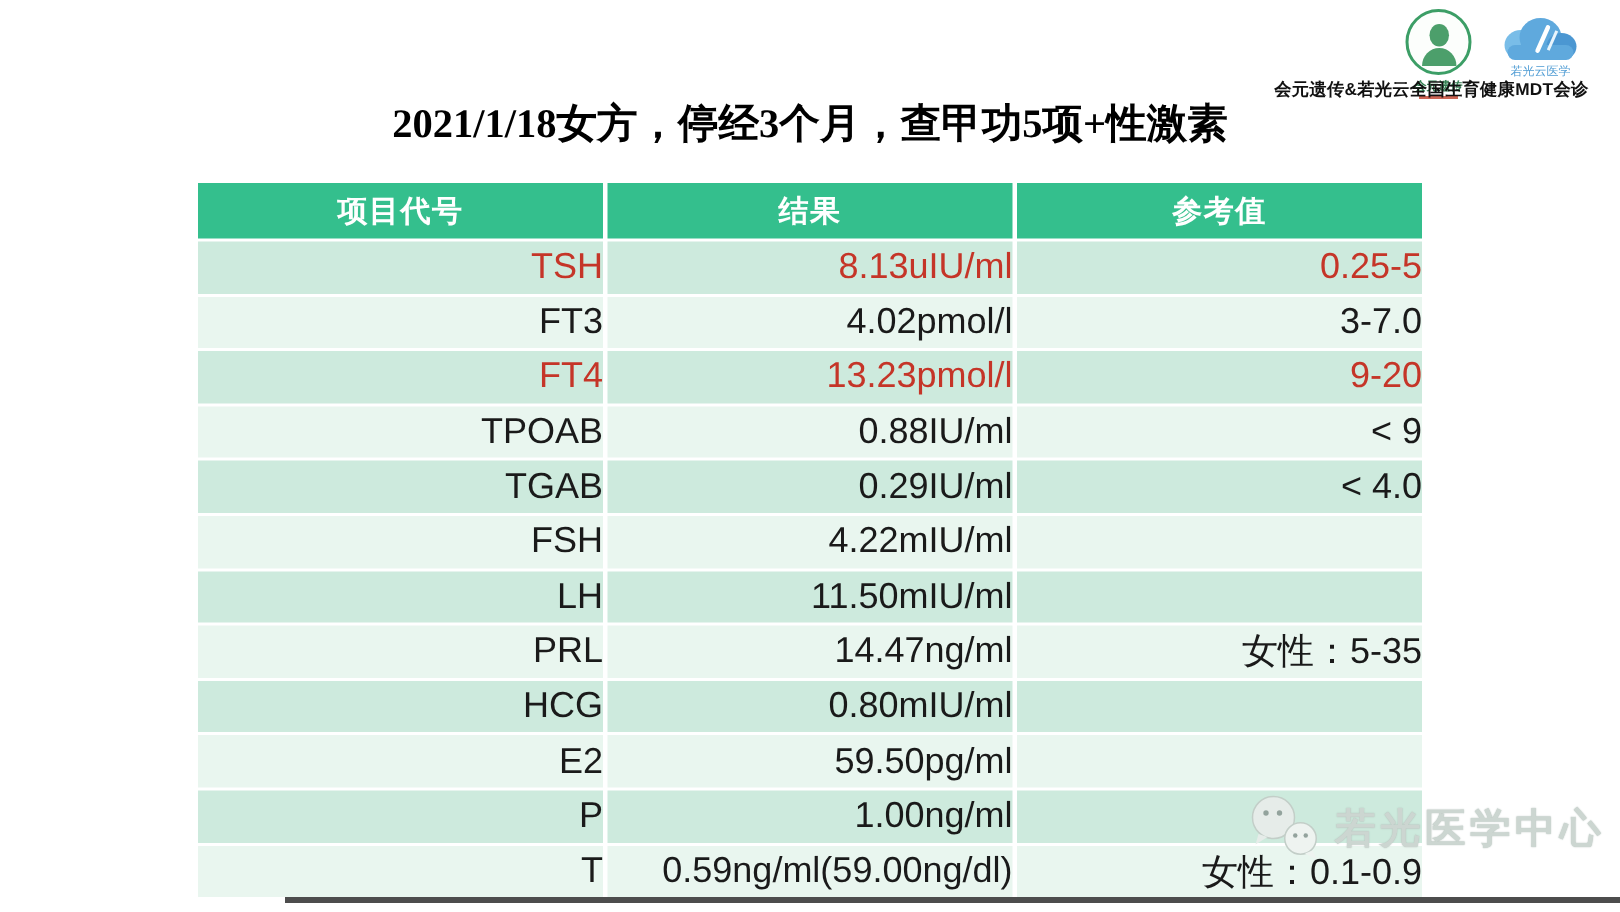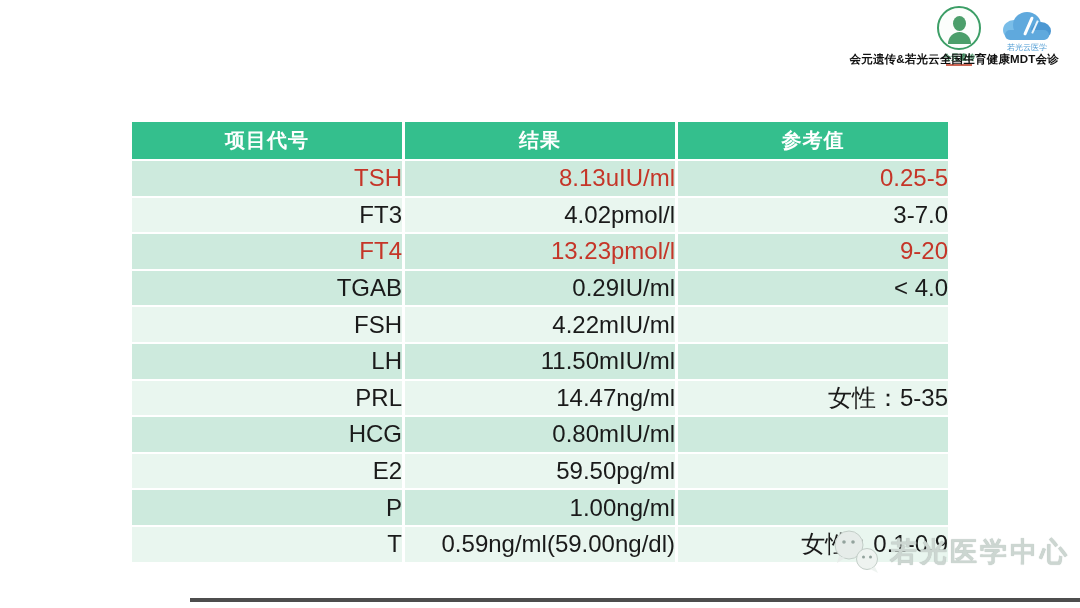--- a/index.html
+++ b/index.html
@@ -60,20 +60,21 @@
     text-shadow:0 0 1px #aab6b0; white-space:nowrap;
   }
   
   .bottom-line { position:absolute; left:190px; top:598px; width:890px; height:4px; background:#4d4d4d; }
 </style>
 </head>
 <body>
 
 <div class="slide">
 
+  <div class="title">2021/1/18女方，停经3个月，查甲功5项+性激素</div>
 
   <div class="logo-green">
     <div class="lg-circle">
       <div class="lg-head"></div>
       <div class="lg-body"></div>
     </div>
     <div class="lg-label">会元遗传</div>
     <div class="lg-sub"></div>
   </div>
 
@@ -108,20 +109,25 @@
     </tr>
           <tr class="band-light">
       <td>FT3</td>
       <td>4.02pmol/l</td>
       <td>3-7.0</td>
     </tr>
           <tr class="band-dark highlight">
       <td>FT4</td>
       <td>13.23pmol/l</td>
       <td>9-20</td>
+    </tr>
+          <tr class="band-light">
+      <td>TPOAB</td>
+      <td>0.88IU/ml</td>
+      <td>&lt; 9</td>
     </tr>
           <tr class="band-dark">
       <td>TGAB</td>
       <td>0.29IU/ml</td>
       <td>&lt; 4.0</td>
     </tr>
           <tr class="band-light">
       <td>FSH</td>
       <td>4.22mIU/ml</td>
       <td></td>

